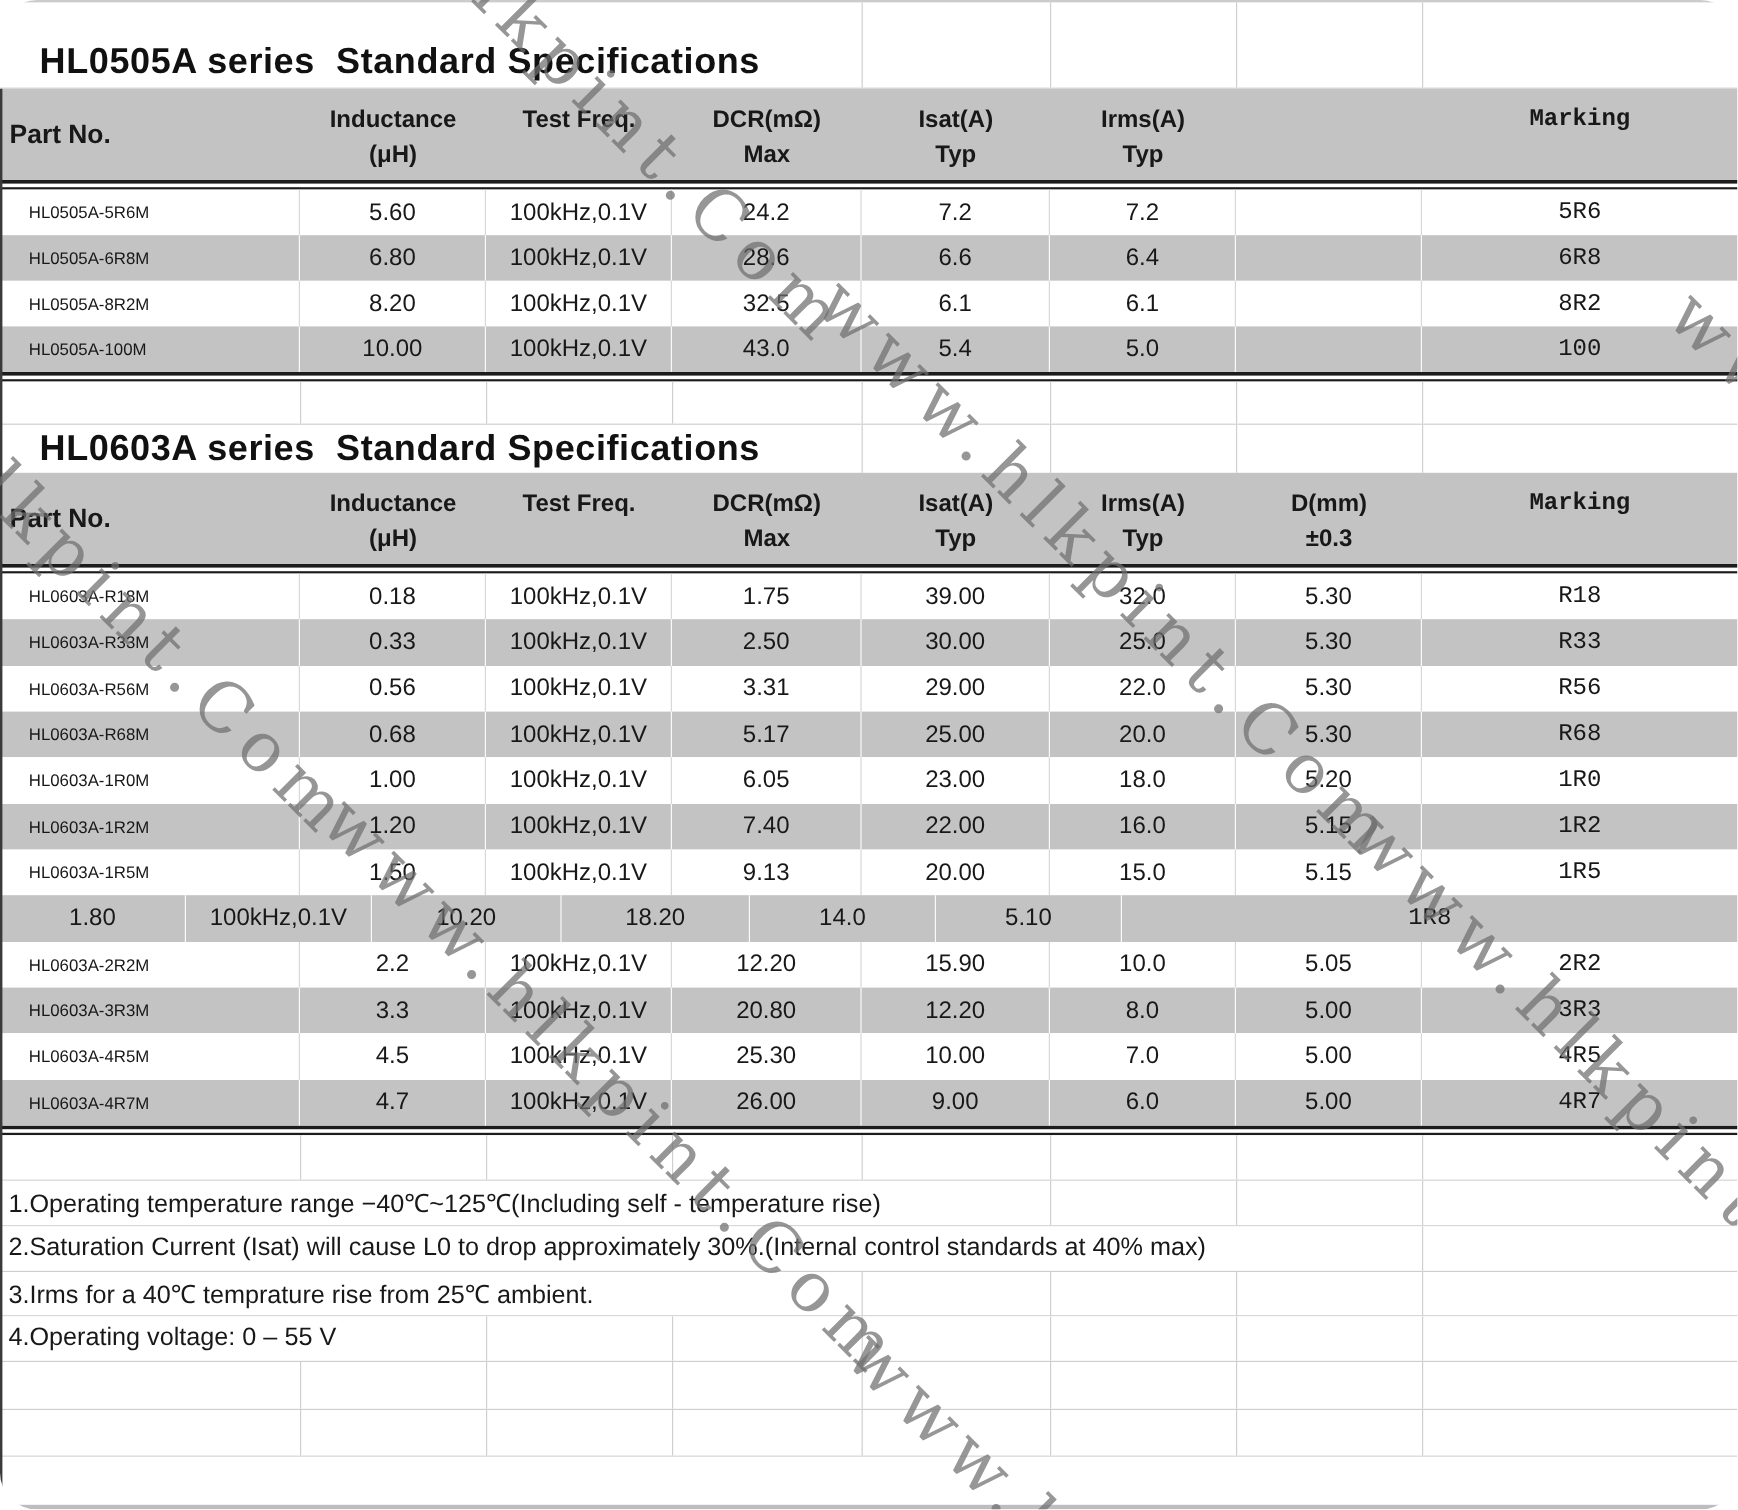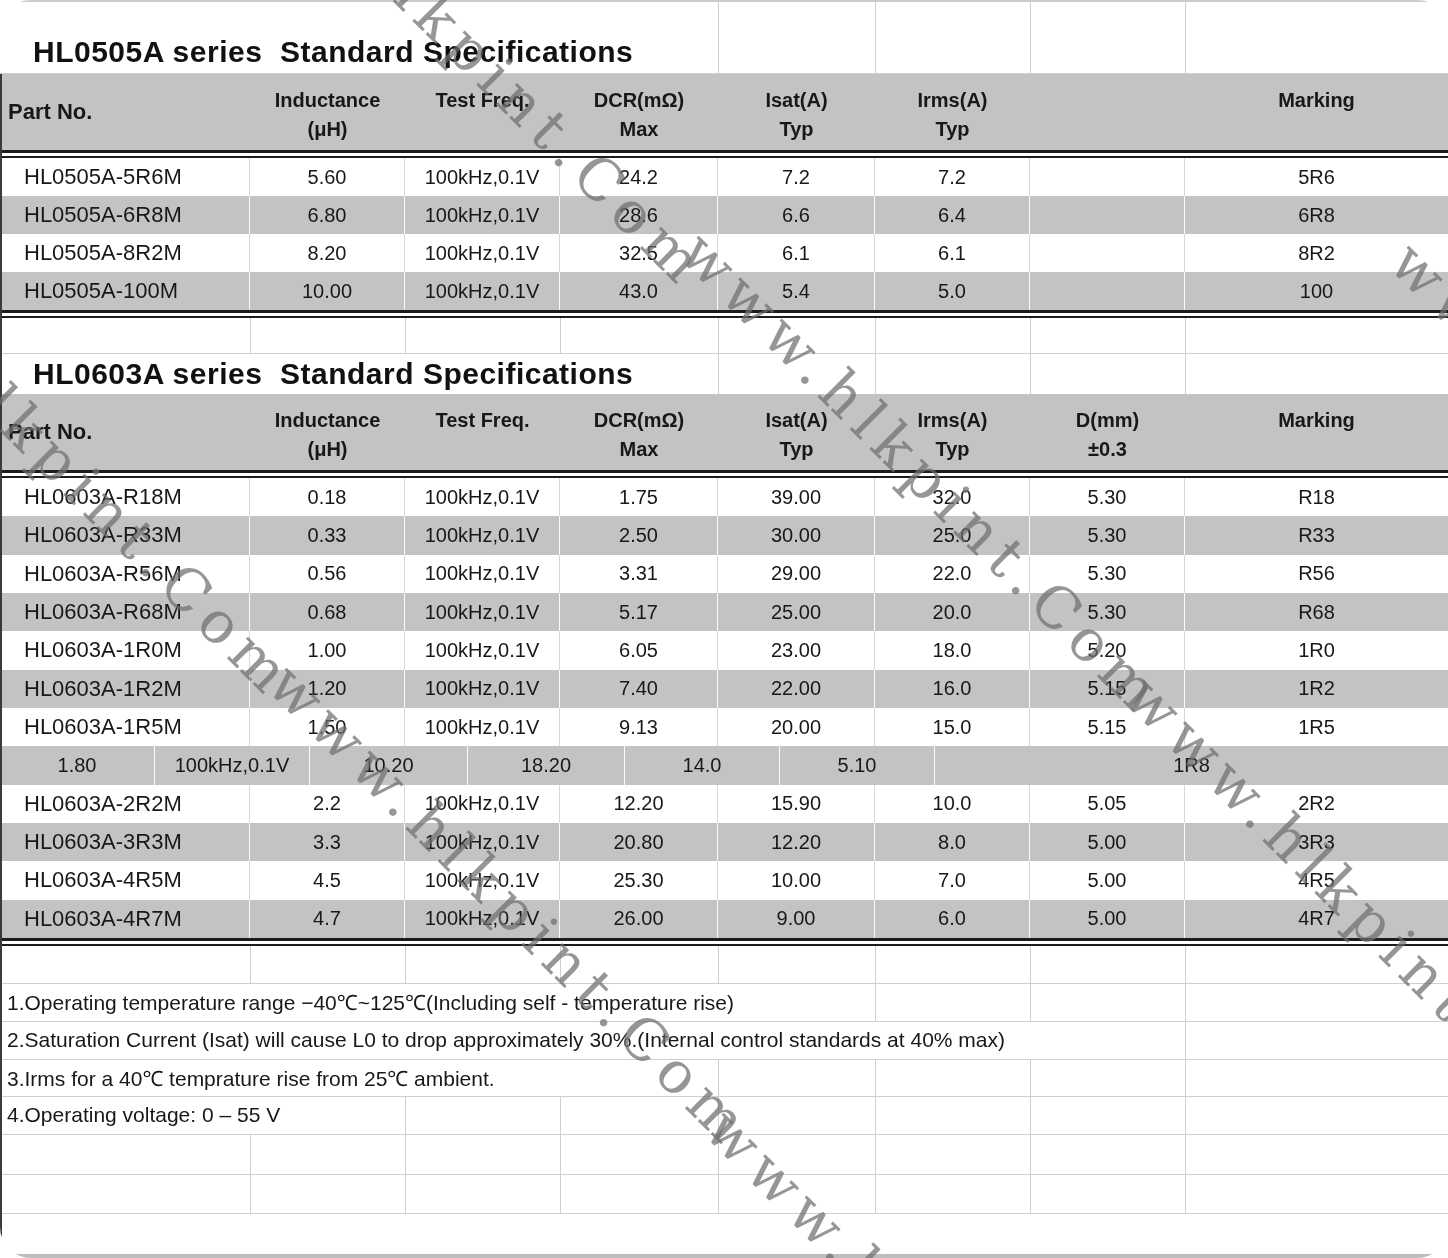--- a/index.html
+++ b/index.html
@@ -6,22 +6,22 @@
   body { margin: 0; background: #ffffff; font-family: "Liberation Sans", sans-serif; }
   .sheet { position: relative; width: 1448px; height: 1258px; background: #fff; overflow: hidden; color: #181818; border-radius: 31px; }
   .topline { height: 2px; background: #cccccc; }
   .leftedge { position: absolute; left: 0; top: 74px; bottom: 4px; width: 2px; background: #3a3a3a; z-index: 3; }
 
   
   .trow { position: relative; display: flex; }
   .c { display: flex; align-items: center; justify-content: center; font-size: 20px; border-right: 1px solid #d8d8d8; }
   .w0 { width: 250px; } .w1 { width: 155px; } .w2 { width: 155px; } .w3 { width: 158px; }
   .w4 { width: 157px; } .w5 { width: 155px; } .w6 { width: 155px; }
-  .w7 { flex: 1; border-right: none; }
-  .part { justify-content: flex-start; padding-left: 24px; font-size: 22px; }
+  .w7 { flex: 1; border-right: none; font-family: Liberation Mono, monospace; }
+  .part { justify-content: flex-start; padding-left: 24px; font-size: 14px; }
 
   .rows1 .trow { height: 38px; background: #ffffff; }
   .rows2 .trow { height: 38.33px; background: #ffffff; }
   .rows1 .trow:nth-child(even), .rows2 .trow:nth-child(even) { background: #c3c3c3; }
   .rows1 .trow:nth-child(even) .c, .rows2 .trow:nth-child(even) .c { border-right: 1px solid rgba(255,255,255,0.9); }
   .rows1 .trow:nth-child(even) .w7, .rows2 .trow:nth-child(even) .w7 { border-right: none; }
 
   
   .thead { display: flex; background: #c3c3c3; height: 76px; }
   .hc { text-align: center; padding-top: 11px; line-height: 30px; font-weight: bold; font-size: 20px; }

